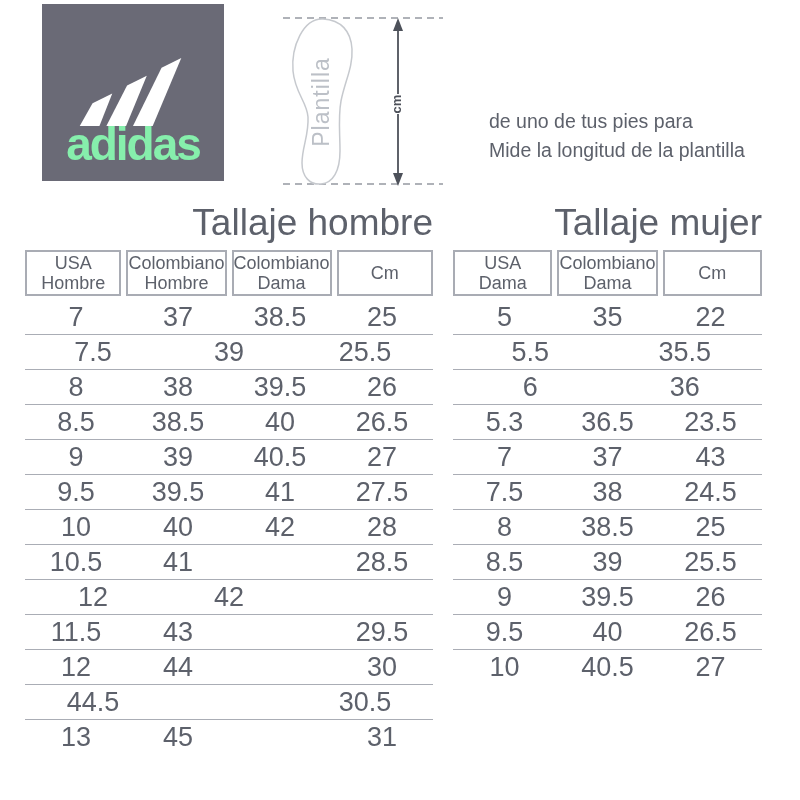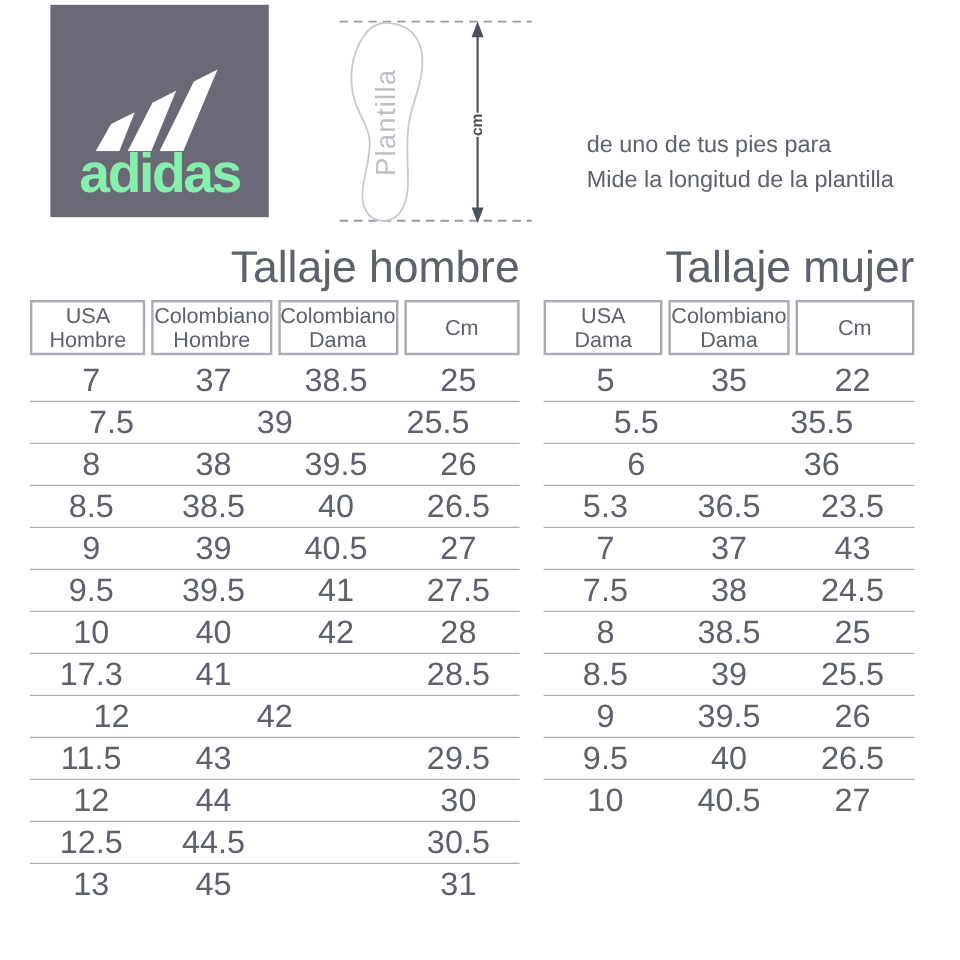--- a/index.html
+++ b/index.html
@@ -207,21 +207,21 @@
           <div class="tcell">41</div>
           <div class="tcell">27.5</div>
         </div>
         <div class="trow">
           <div class="tcell">10</div>
           <div class="tcell">40</div>
           <div class="tcell">42</div>
           <div class="tcell">28</div>
         </div>
         <div class="trow">
-          <div class="tcell">17.3</div>
+          <div class="tcell">10.5</div>
           <div class="tcell">41</div>
           <div class="tcell"></div>
           <div class="tcell">28.5</div>
         </div>
         <div class="trow">
           <div class="tcell">12</div>
           <div class="tcell">42</div>
           <div class="tcell"></div>
         </div>
         <div class="trow">
@@ -230,21 +230,20 @@
           <div class="tcell"></div>
           <div class="tcell">29.5</div>
         </div>
         <div class="trow">
           <div class="tcell">12</div>
           <div class="tcell">44</div>
           <div class="tcell"></div>
           <div class="tcell">30</div>
         </div>
         <div class="trow">
-          <div class="tcell">12.5</div>
           <div class="tcell">44.5</div>
           <div class="tcell"></div>
           <div class="tcell">30.5</div>
         </div>
         <div class="trow">
           <div class="tcell">13</div>
           <div class="tcell">45</div>
           <div class="tcell"></div>
           <div class="tcell">31</div>
         </div>

